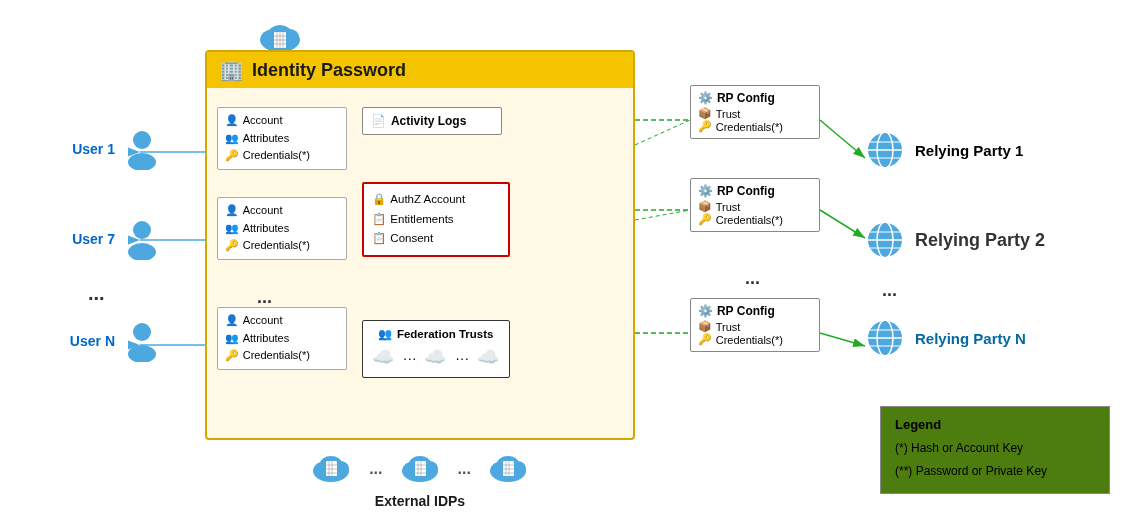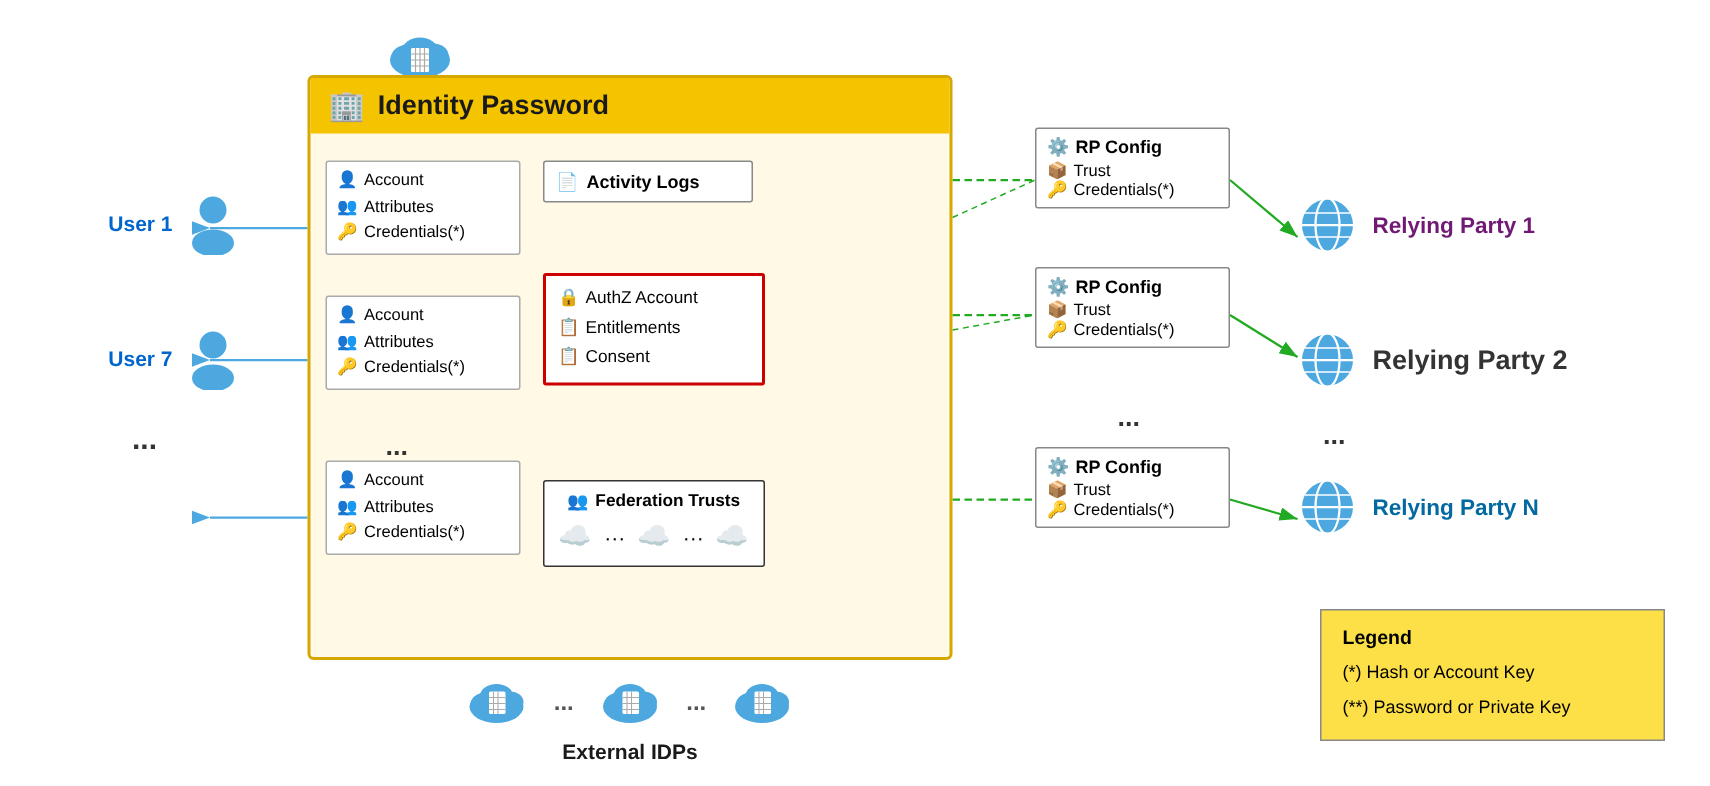--- a/index.html
+++ b/index.html
@@ -248,20 +248,27 @@
   <div style="position:absolute; left:55px; top:208px; display:flex; align-items:center; gap:8px;">
     <span style="font-size:14px; font-weight:600; color:#0066CC; width:50px; text-align:right;">User 7</span>
     <svg width="38" height="42" viewBox="0 0 38 42">
       <circle cx="19" cy="12" r="9" fill="#4DA8E0"></circle>
       <ellipse cx="19" cy="34" rx="14" ry="9" fill="#4DA8E0"></ellipse>
     </svg>
   </div>
 
   <div style="position:absolute; left:78px; top:272px; font-size:20px; font-weight:bold; color:#333;">...</div>
 
+  <div style="position:absolute; left:55px; top:310px; display:flex; align-items:center; gap:8px;">
+    <span style="font-size:14px; font-weight:600; color:#0066CC; width:50px; text-align:right;">User N</span>
+    <svg width="38" height="42" viewBox="0 0 38 42">
+      <circle cx="19" cy="12" r="9" fill="#4DA8E0"></circle>
+      <ellipse cx="19" cy="34" rx="14" ry="9" fill="#4DA8E0"></ellipse>
+    </svg>
+  </div>
 
   <div style="position:absolute; left:680px; top:75px; width:130px; background:white; border:1.5px solid #888; padding:5px 7px; border-radius:2px; font-size:11px;">
     <div style="font-size:12px; font-weight:600; display:flex; align-items:center; gap:4px;">
       <span>⚙️</span>
       <span>RP Config</span>
     </div>
     <div style="display:flex; align-items:center; gap:4px; margin-top:2px;">
       <span>📦</span>
         <span>Trust</span>
     </div>
@@ -304,21 +311,21 @@
   </div>
 
   <div style="position:absolute; left:855px; top:120px; display:flex; align-items:center; gap:10px;">
     <svg width="40" height="40" viewBox="0 0 40 40">
       <circle cx="20" cy="20" r="18" fill="#4DA8E0" stroke="white" stroke-width="2"></circle>
       <ellipse cx="20" cy="20" rx="8" ry="18" fill="none" stroke="white" stroke-width="1.5"></ellipse>
       <line x1="2" y1="20" x2="38" y2="20" stroke="white" stroke-width="1.5"></line>
       <line x1="5" y1="12" x2="35" y2="12" stroke="white" stroke-width="1"></line>
       <line x1="5" y1="28" x2="35" y2="28" stroke="white" stroke-width="1"></line>
     </svg>
-    <span style="font-size:15px; font-weight:bold; color:#701a75;text-align:right;">Relying Party 1</span>
+    <span style="font-size:15px; font-weight:bold; color:#000000;text-align:right;">Relying Party 1</span>
   </div>
 
   <div style="position:absolute; left:855px; top:210px; display:flex; align-items:center; gap:10px;">
     <svg width="40" height="40" viewBox="0 0 40 40">
       <circle cx="20" cy="20" r="18" fill="#4DA8E0" stroke="white" stroke-width="2"></circle>
       <ellipse cx="20" cy="20" rx="8" ry="18" fill="none" stroke="white" stroke-width="1.5"></ellipse>
       <line x1="2" y1="20" x2="38" y2="20" stroke="white" stroke-width="1.5"></line>
       <line x1="5" y1="12" x2="35" y2="12" stroke="white" stroke-width="1"></line>
       <line x1="5" y1="28" x2="35" y2="28" stroke="white" stroke-width="1"></line>
     </svg>
@@ -384,19 +391,19 @@
           <line x1="23" y1="12" x2="23" y2="27" stroke="#aaa" stroke-width="0.7"></line>
           <line x1="17" y1="16" x2="28" y2="16" stroke="#aaa" stroke-width="0.7"></line>
           <line x1="17" y1="20" x2="28" y2="20" stroke="#aaa" stroke-width="0.7"></line>
           <line x1="17" y1="24" x2="28" y2="24" stroke="#aaa" stroke-width="0.7"></line>
         </svg>
       </div>
     </div>
     <div style="font-size:14px; font-weight:bold; color:#1a1a1a;">External IDPs</div>
   </div>
 
-  <div style="position:absolute; right:20px; bottom:20px; width:230px; border:1.5px solid #888; padding:10px 14px; background:#fde047; font-size:12px;">
+  <div style="position:absolute; right:20px; bottom:20px; width:230px; border:1.5px solid #888; padding:10px 14px; background:#4d7c0f; font-size:12px;">
     <div style="font-weight:bold; margin-bottom:5px; font-size:13px;">Legend</div>
     <div style="line-height:1.9;">(*) Hash or Account Key</div>
     <div style="line-height:1.9;">(**) Password or Private Key</div>
   </div>
 
 </div>
 
 </body></html>

